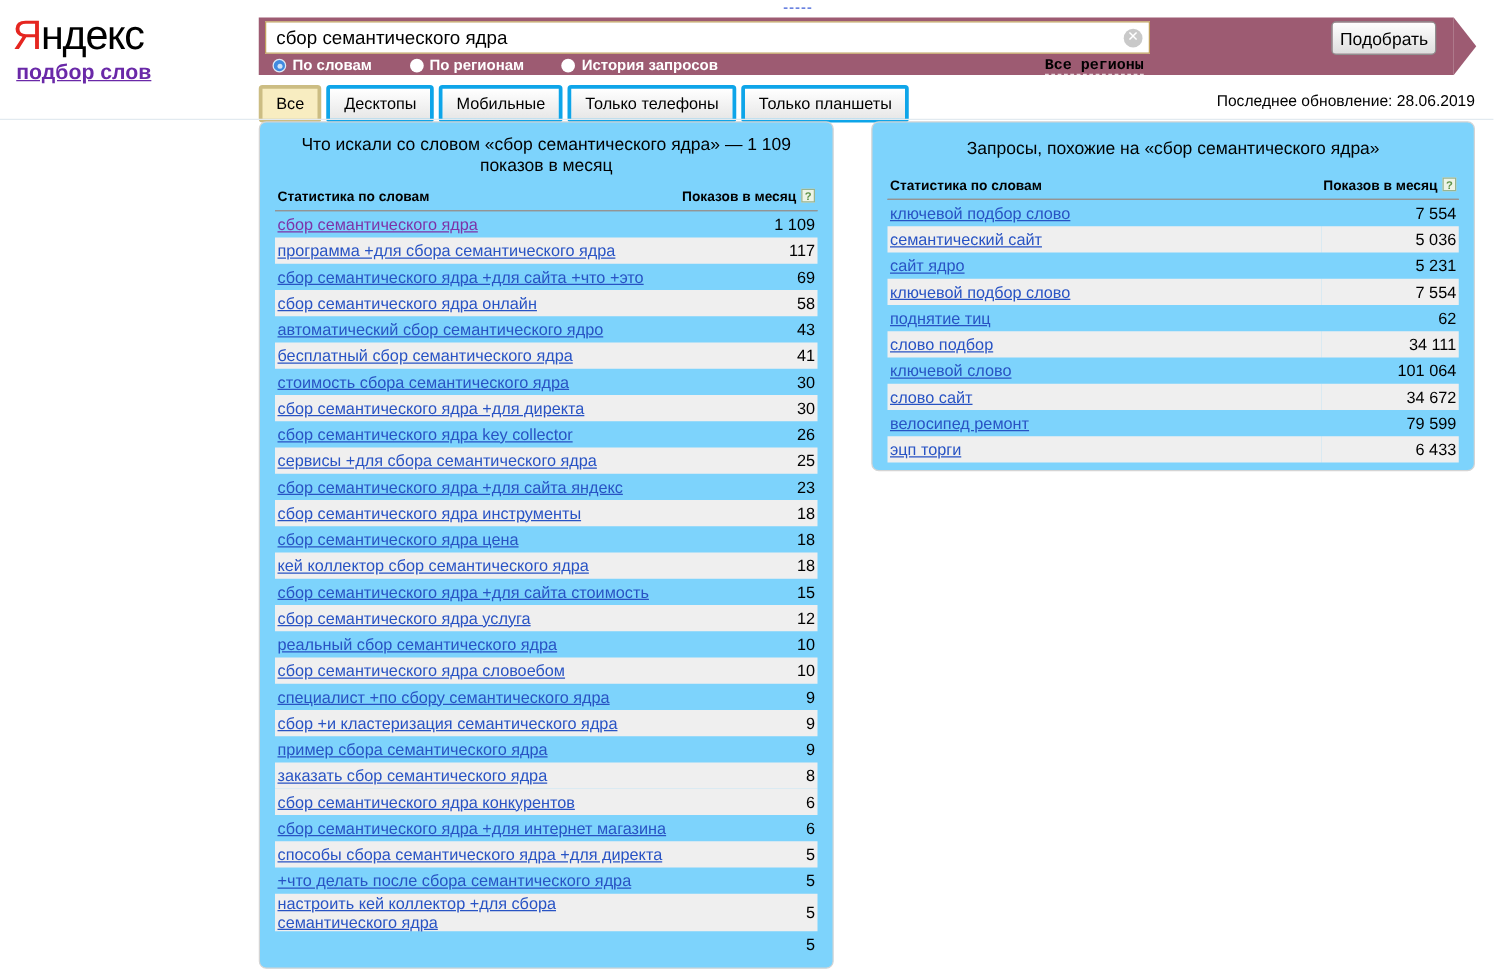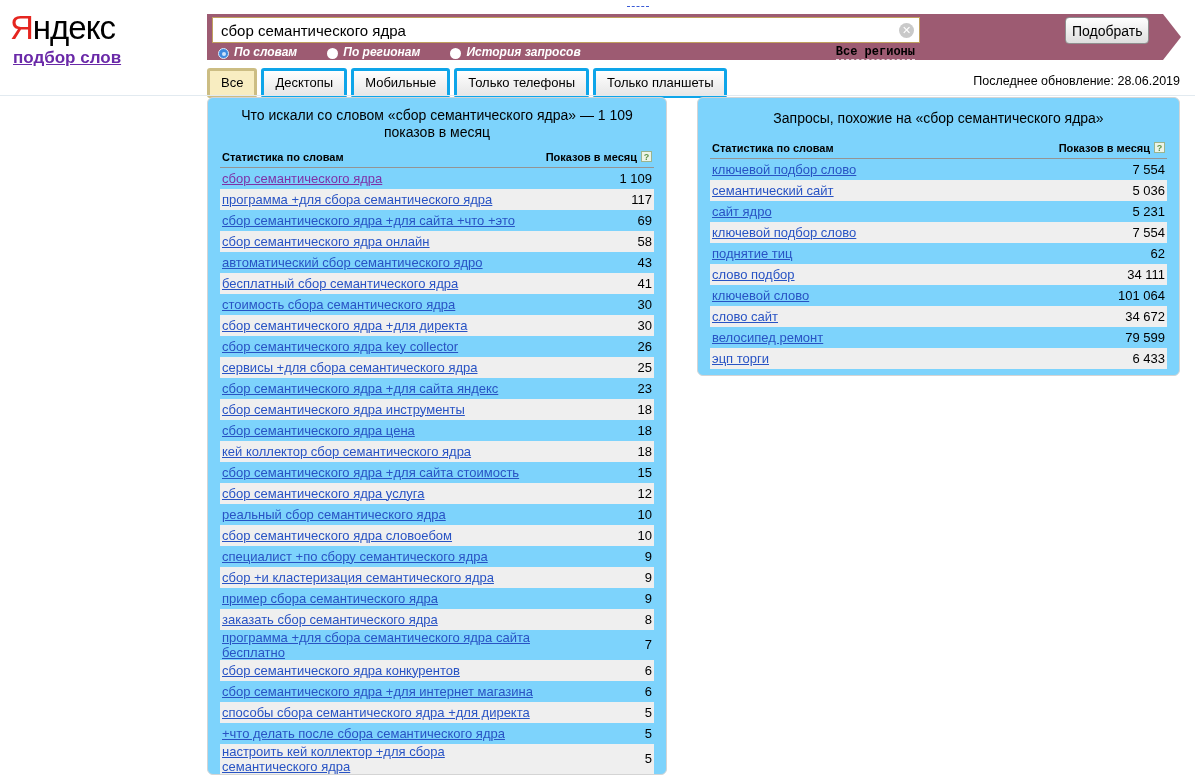--- a/index.html
+++ b/index.html
@@ -21,21 +21,21 @@
   .searchbar{position:absolute;left:207px;top:14px;width:956px;height:46px;background:var(--bar);}
   .searchbar-arrow{position:absolute;left:1163px;top:14px;width:0;height:0;
     border-top:23px solid transparent;border-bottom:23px solid transparent;border-left:18px solid var(--bar);}
   .query-input{position:absolute;left:5px;top:3px;width:708px;height:26px;border:1px solid #c0a05e;background:#fff;
     font-family:"Liberation Sans",sans-serif;font-size:15px;padding:0 28px 0 8px;outline:none;color:#000;}
   .clear-icon{position:absolute;left:692px;top:9px;width:15px;height:15px;border-radius:50%;background:#c9c9c9;
     color:#fff;font-size:11px;line-height:15px;text-align:center;cursor:pointer;}
   .submit-btn{position:absolute;left:858px;top:3px;width:84px;height:27px;border:1px solid #8f8f8f;border-radius:4px;
     background:linear-gradient(#fefefe,#dedede);font-family:"Liberation Sans",sans-serif;font-size:14px;color:#000;cursor:pointer;}
   .mode-row{position:absolute;left:11px;top:31px;display:flex;align-items:center;color:#fff;font-size:12px;font-weight:bold;}
-  .mode{display:flex;align-items:flex-end;margin-right:30px;cursor:pointer;font-style:italic;}
+  .mode{display:flex;align-items:center;margin-right:30px;cursor:pointer;}
   .radio{width:11px;height:11px;border-radius:50%;background:#fff;margin-right:5px;position:relative;flex:0 0 auto;}
   .radio.sel{background:#3f8ae0;border:1px solid #dfe9f5;}
   .radio.sel::after{content:"";position:absolute;left:3px;top:3px;width:4px;height:4px;border-radius:50%;background:#cfe3fa;}
   .regions-link{position:absolute;right:248px;top:32px;color:#000000;font-size:12px;font-weight:bold;
     border-bottom:1px dashed rgba(255,255,255,.75);cursor:pointer;line-height:13px;font-family:Liberation Mono, monospace;}
 
   
   .tabs{position:absolute;left:207px;top:68px;display:flex;gap:4px;}
   .tab{padding:4px 11px 5px;font-size:13px;border:3px solid #0ea5e9;border-radius:3px;
     background:linear-gradient(#ffffff,#e7e7e7);color:#000;cursor:pointer;white-space:nowrap;}
@@ -194,24 +194,20 @@
               <td class="num">9</td>
             </tr>
             <tr class="odd">
               <td><a class="kw">пример сбора семантического ядра</a></td>
               <td class="num">9</td>
             </tr>
             <tr class="even">
               <td><a class="kw">заказать сбор семантического ядра</a></td>
               <td class="num">8</td>
             </tr>
-            <tr class="odd">
-              <td><a class="kw">программа +для сбора семантического ядра сайта бесплатно</a></td>
-              <td class="num">7</td>
-            </tr>
             <tr class="even">
               <td><a class="kw">сбор семантического ядра конкурентов</a></td>
               <td class="num">6</td>
             </tr>
             <tr class="odd">
               <td><a class="kw">сбор семантического ядра +для интернет магазина</a></td>
               <td class="num">6</td>
             </tr>
             <tr class="even">
               <td><a class="kw">способы сбора семантического ядра +для директа</a></td>

